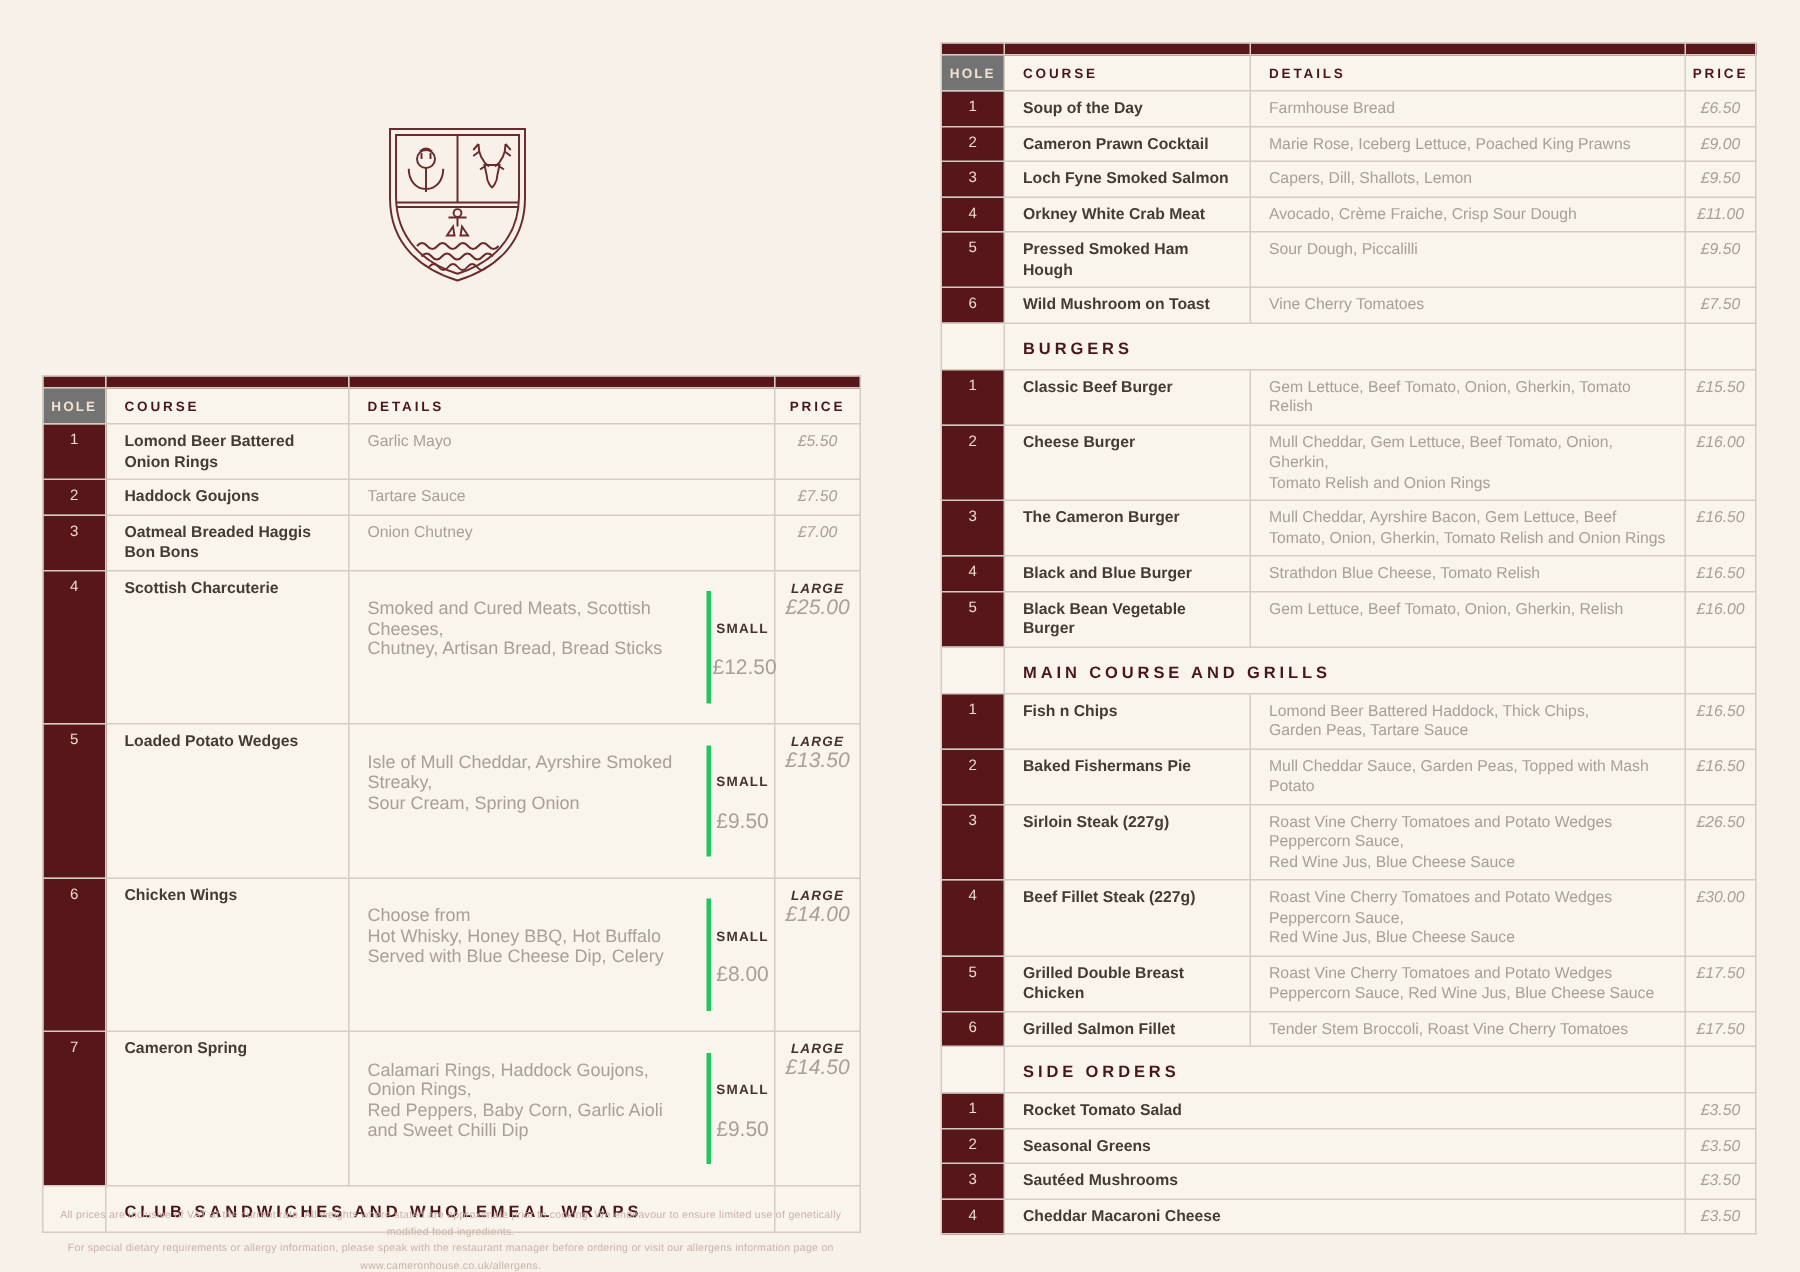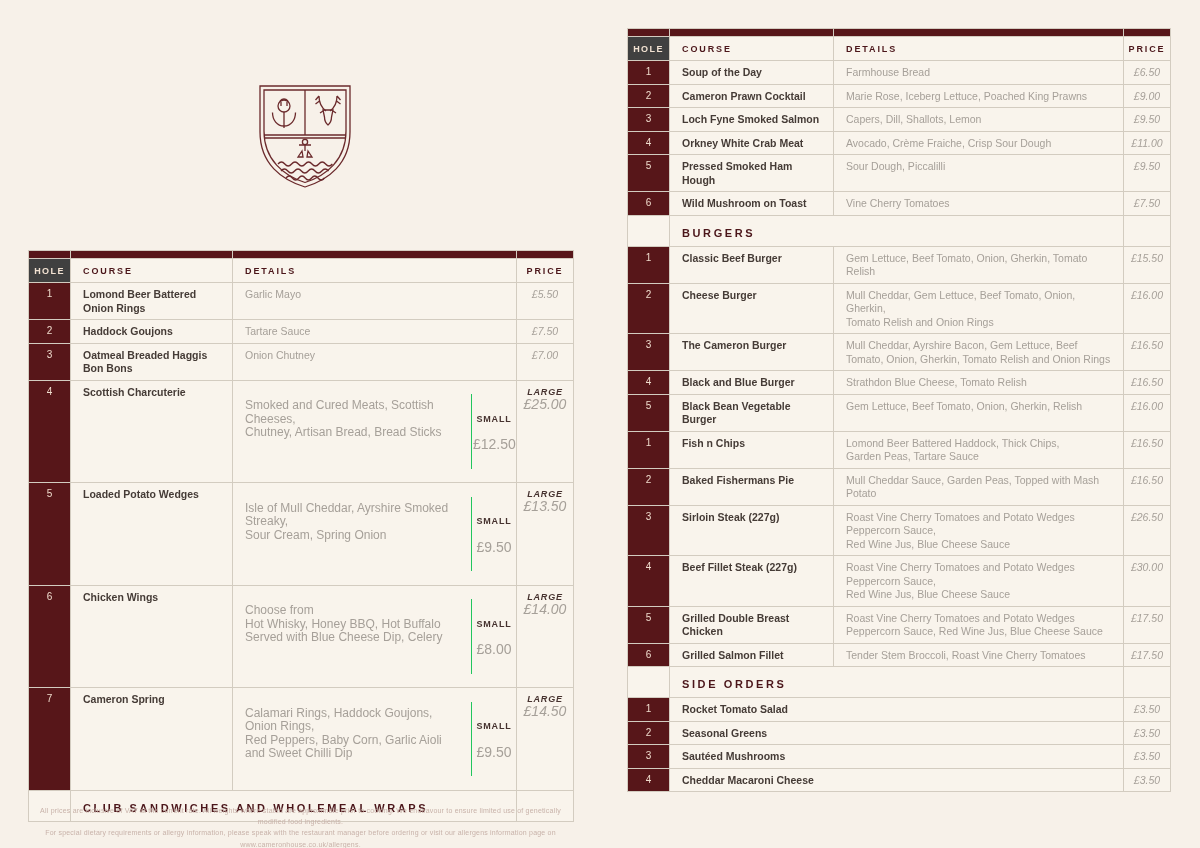--- a/index.html
+++ b/index.html
@@ -16,36 +16,36 @@
   .menu-table td { border:1px solid #D3CCC0; vertical-align:top; }
 
   .bar-row td { background:#571619; height:8px; padding:0; }
 
   .title-row td { height:28px; }
   .title-cell {
     font-size:11px; font-weight:bold; letter-spacing:2.6px;
     color:#4B161A; padding:11px 10px 7px 12px; white-space:nowrap;
   }
   .header-row td { padding:7px 10px 6px 12px; font-size:9px; font-weight:bold; letter-spacing:1.9px; color:#4B161A; }
-  .header-row td.hole-head { background:#404040; color:#F2E2D2; text-align:center; padding-left:0; padding-right:0; letter-spacing:1.4px; }
+  .header-row td.hole-head { background:#737373; color:#F2E2D2; text-align:center; padding-left:0; padding-right:0; letter-spacing:1.4px; }
   .header-row td.price-head { text-align:center; padding-left:2px; padding-right:2px; }
 
   td.hole {
     background:#571619; color:#EFDCCD; text-align:center;
     font-size:10px; padding:5px 0 4px;
   }
   td.course { font-size:10.5px; font-weight:bold; color:#453B36; padding:5px 8px 4px 12px; line-height:13.5px; }
   td.details { font-size:10.5px; color:#A6A099; padding:5px 8px 4px 12px; line-height:13.5px; white-space:pre-line; }
   td.price  { font-size:10.5px; color:#A6A099; text-align:center; padding:5px 2px 4px; line-height:13.5px;font-style:italic; }
 
   
   td.details-split { padding:0; }
   .split-wrap { display:flex; align-items:stretch; min-height:100%; }
   .split-text { flex:1; font-size:12px; color:#A6A099; padding:5px 8px 4px 12px; line-height:13.5px; white-space:pre-line; }
-  .size-box { width:45px; border-left:1px solid #22c55e; text-align:center; padding:5px 1px 4px; }
+  .size-box { width:45px; border-left:3px solid #22c55e; text-align:center; padding:5px 1px 4px; }
   .size-label { display:block; font-size:9px; font-weight:bold; letter-spacing:0.8px; color:#46322F; line-height:12px; }
   .size-price { display:block; font-size:14px; color:#A6A099; line-height:13px; }
   td.price .size-label, td.price .size-price { text-align:center; }
   td.price.size-price-cell { padding:5px 1px 4px; }
 
   #crest { position:absolute; left:252px; top:80px; }
   #footer {
     position:absolute; left:28px; top:805px; width:545px;
     text-align:center; font-size:7px; line-height:1.6; color:#C8B2A9;
     letter-spacing:0.2px;
@@ -296,20 +296,25 @@
       <td class="details">Strathdon Blue Cheese, Tomato Relish</td>
       <td class="price">£16.50</td>
     </tr>
     <tr>
       <td class="hole">5</td>
       <td class="course">Black Bean Vegetable Burger</td>
       <td class="details">Gem Lettuce, Beef Tomato, Onion, Gherkin, Relish</td>
       <td class="price">£16.00</td>
     </tr>
 
+    <tr class="title-row">
+      <td></td>
+        <td class="title-cell" colspan="2">MAIN COURSE AND GRILLS</td>
+        <td></td>
+    </tr>
     <tr>
       <td class="hole">1</td>
       <td class="course">Fish n Chips</td>
       <td class="details">Lomond Beer Battered Haddock, Thick Chips,
 Garden Peas, Tartare Sauce</td>
       <td class="price">£16.50</td>
     </tr>
     <tr>
       <td class="hole">2</td>
       <td class="course">Baked Fishermans Pie</td>

